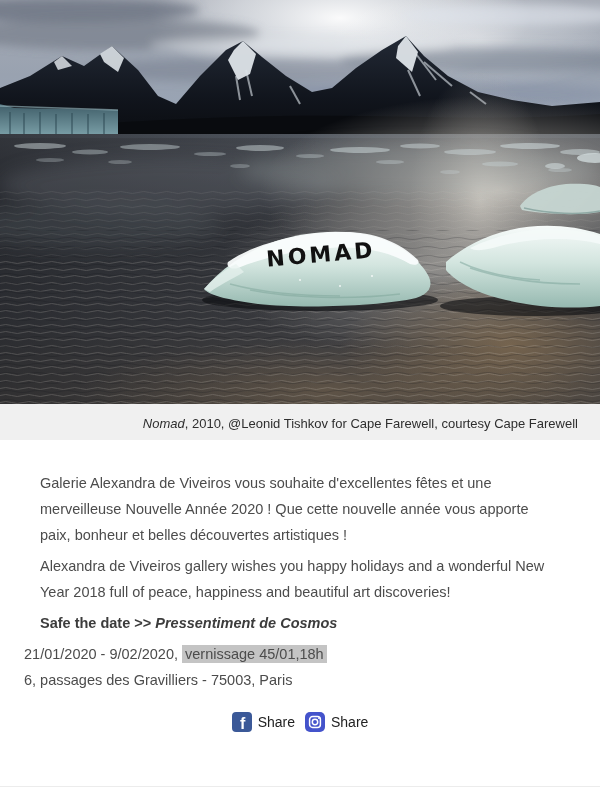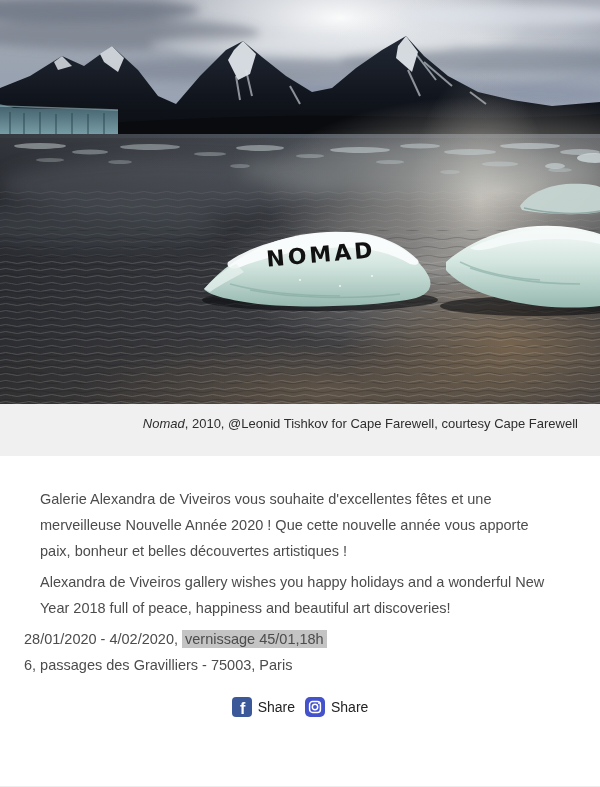--- a/index.html
+++ b/index.html
@@ -6,21 +6,21 @@
   html, body { margin: 0; padding: 0; background: #ffffff; }
   .page {
     width: 600px; height: 787px; margin: 0 auto; background: #fff;
     font-family: "Liberation Sans", "DejaVu Sans", sans-serif;
     position: relative; overflow: hidden;
     border-bottom: 1px solid #ececec;
   }
   .hero { width: 600px; height: 404px; }
   .hero svg { display: block; }
   .caption {
-    height: 52px; line-height: 40px;
+    height: 36px; line-height: 40px;
     background: var(--caption-bg, #f0f0f0);
     text-align: right; padding: 0 22px 0 24px;
     font-size: 13px; color: #2e2e2e; white-space: nowrap;
   }
   .caption em { font-style: italic; }
   .content {
     padding: 30px 24px 0;
     font-size: 14.5px; line-height: 26px; color: #4c4c4c;
   }
   .content p { margin: 0 16px 5px; }
@@ -224,22 +224,23 @@
         </g>
       </g>
     </svg>
   </div>
 
   <div class="caption"><em>Nomad</em><span>, 2010, @Leonid Tishkov for Cape Farewell, courtesy Cape Farewell</span></div>
 
   <div class="content">
     <p>Galerie Alexandra de Viveiros vous souhaite d'excellentes fêtes et une merveilleuse Nouvelle Année 2020 ! Que cette nouvelle année vous apporte paix, bonheur et belles découvertes artistiques !</p>
     <p>Alexandra de Viveiros gallery wishes you happy holidays and a wonderful New Year 2018 full of peace, happiness and beautiful art discoveries!</p>
+    <p class="save"><strong>Safe the date &gt;&gt;</strong> <strong><em>Pressentiment de Cosmos</em></strong></p>
     <div class="event">
-      <div><span>28/01/2020 - 4/02/2020,</span> <span class="hl">vernissage 45/01,18h</span></div>
+      <div><span>21/01/2020 - 9/02/2020,</span> <span class="hl">vernissage 45/01,18h</span></div>
       <div>6, passages des Gravilliers - 75003, Paris</div>
     </div>
 
     <div class="share-row">
       <a class="share-btn">
         <span class="fb-icon">f</span>
         <span>Share</span>
       </a>
       <a class="share-btn">
         <span class="ig-icon">

